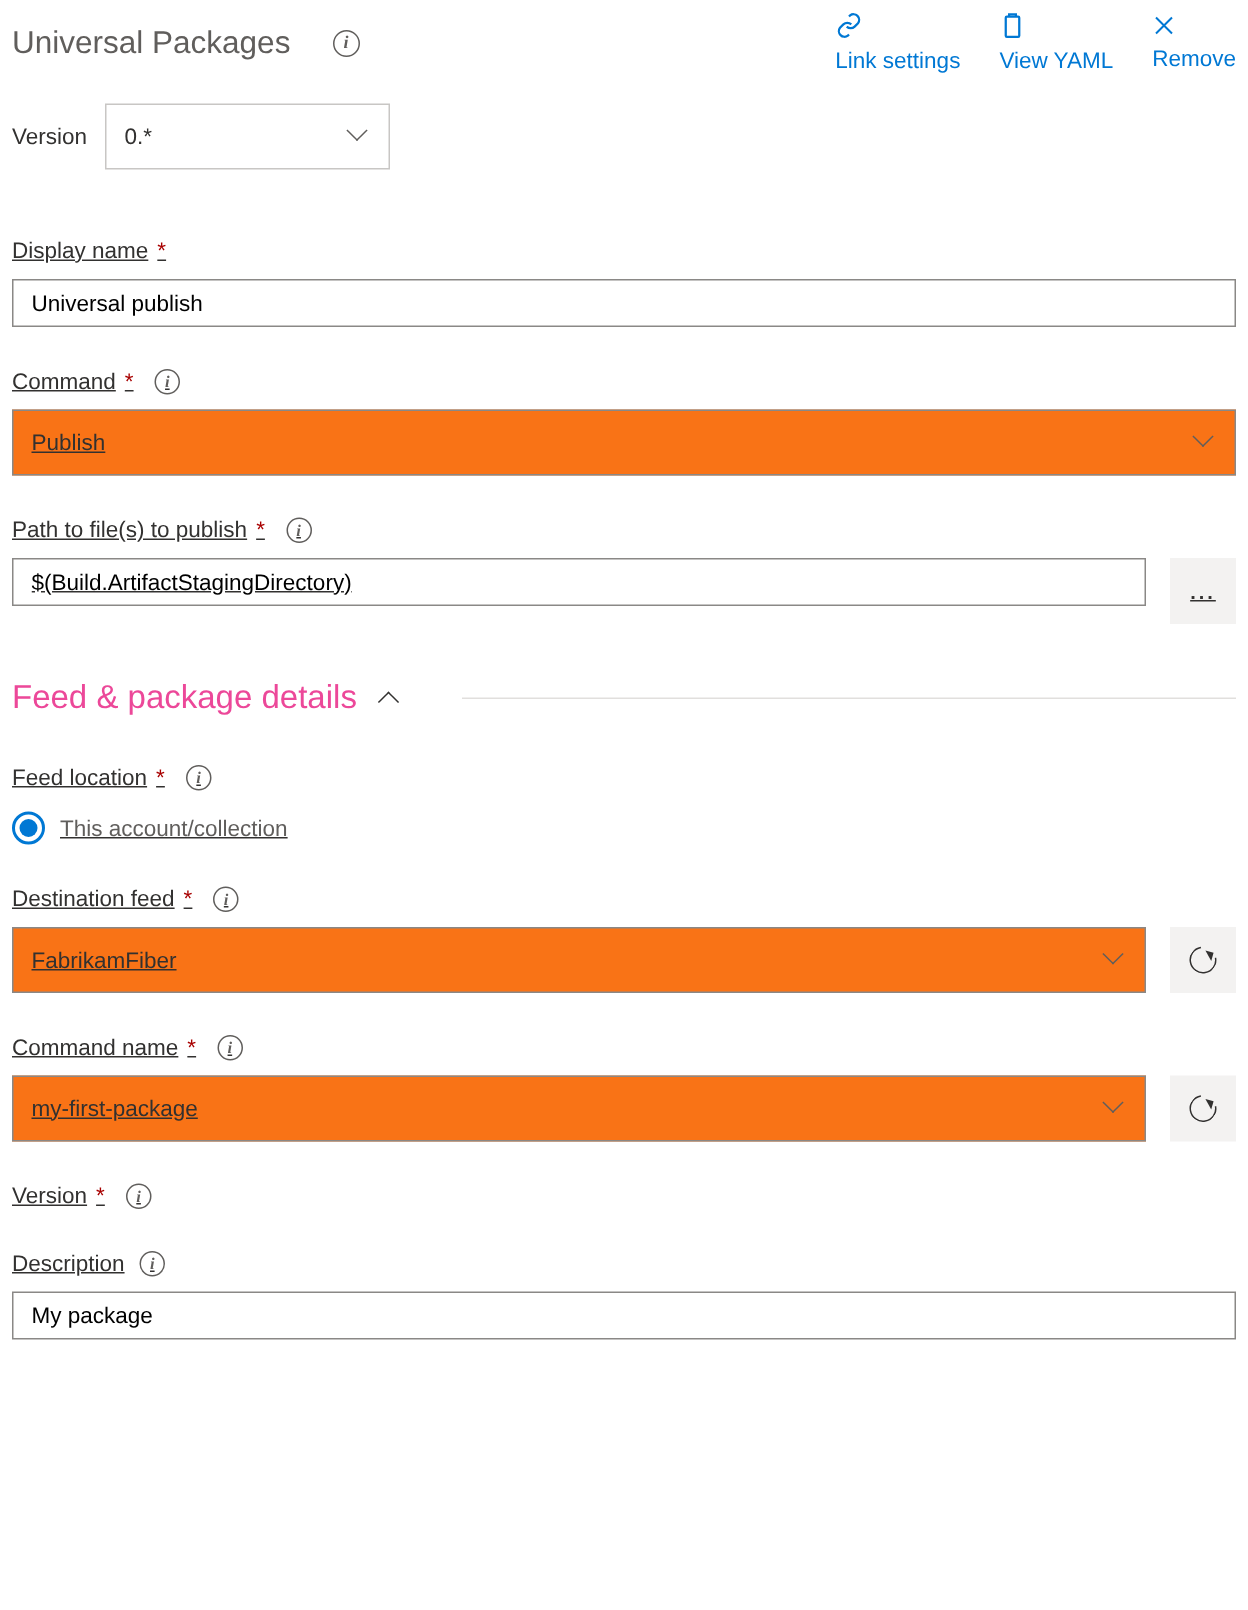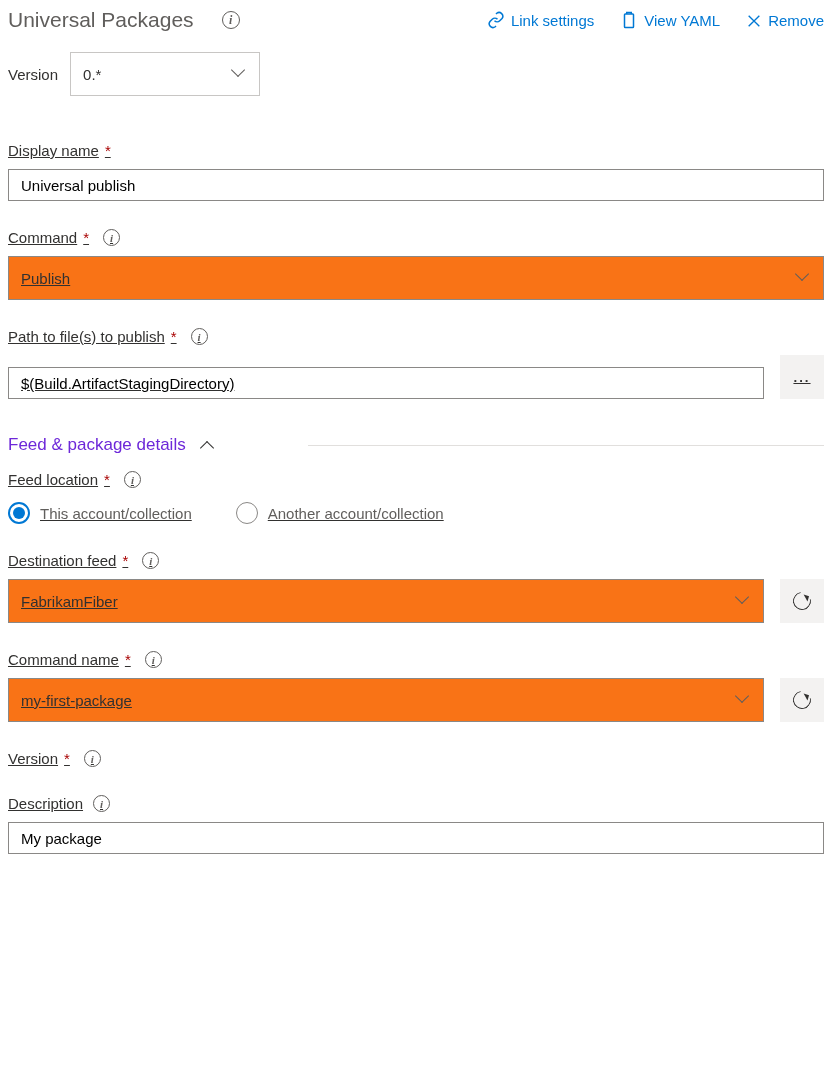--- a/index.html
+++ b/index.html
@@ -28,24 +28,25 @@
       color: #605e5c;
     }
     .header-actions {
       display: flex;
       gap: 26px;
       align-items: center;
     }
     .header-action {
       color: #0078d4;
       display: flex;
-      align-items: flex-end;
+      align-items: flex-start;
       gap: 6px;
       cursor: pointer;
       font-size: 15px;
+      flex-direction: column;
     }
     .info-icon {
       width: 18px; height: 18px;
       border: 1.5px solid #605e5c;
       border-radius: 50%;
       display: inline-flex;
       align-items: center;
       justify-content: center;
       font-size: 12px;
       font-style: italic;
@@ -122,21 +123,21 @@
       width: 9px; height: 9px;
       border-right: 1.5px solid #323130;
       border-bottom: 1.5px solid #323130;
       transform: rotate(-135deg);
       margin-top: 5px;
       margin-left: 6px;
     }
     .row-with-btn {
       display: flex;
       gap: 16px;
-      align-items: flex-end;
+      align-items: flex-start;
     }
     .row-with-btn .text-input,
     .row-with-btn .select-box { flex: 1; }
     .square-btn {
       width: 44px;
       height: 44px;
       background: #f3f2f1;
       border: none;
       display: flex;
       align-items: center;
@@ -157,23 +158,23 @@
       position: absolute;
       top: -4px; right: 1px;
       border: 4px solid transparent;
       border-bottom-color: #323130;
       transform: rotate(26deg);
     }
     .section-header {
       display: flex;
       align-items: center;
       gap: 10px;
-      font-size: 17px;
-      color: #6d28d9;
-      margin: 36px 0 16px 0;
+      font-size: 22px;
+      color: #ec4899;
+      margin: 36px 0 32px 0;
       cursor: pointer;
       position: relative;
     }
     .section-line {
       position: absolute;
       top: 50%;
       left: 300px;
       right: 0;
       border-top: 1px solid #e1dfdd;
     }
@@ -293,24 +294,20 @@
     <span class="req">*</span>
     <span class="info-icon small">i</span>
   </div>
   <div class="radio-group" style="margin-top:14px;">
     <div class="radio-item">
       <span class="radio-outer selected">
           <span class="radio-inner"></span>
         </span>
       <span class="radio-label">This account/collection</span>
     </div>
-    <div class="radio-item">
-      <span class="radio-outer"></span>
-      <span class="radio-label">Another account/collection</span>
-    </div>
   </div>
 </div>
 
 <div class="field">
   <div class="field-label">
     <span>Destination feed</span>
     <span class="req">*</span>
     <span class="info-icon small">i</span>
   </div>
   <div class="row-with-btn">

